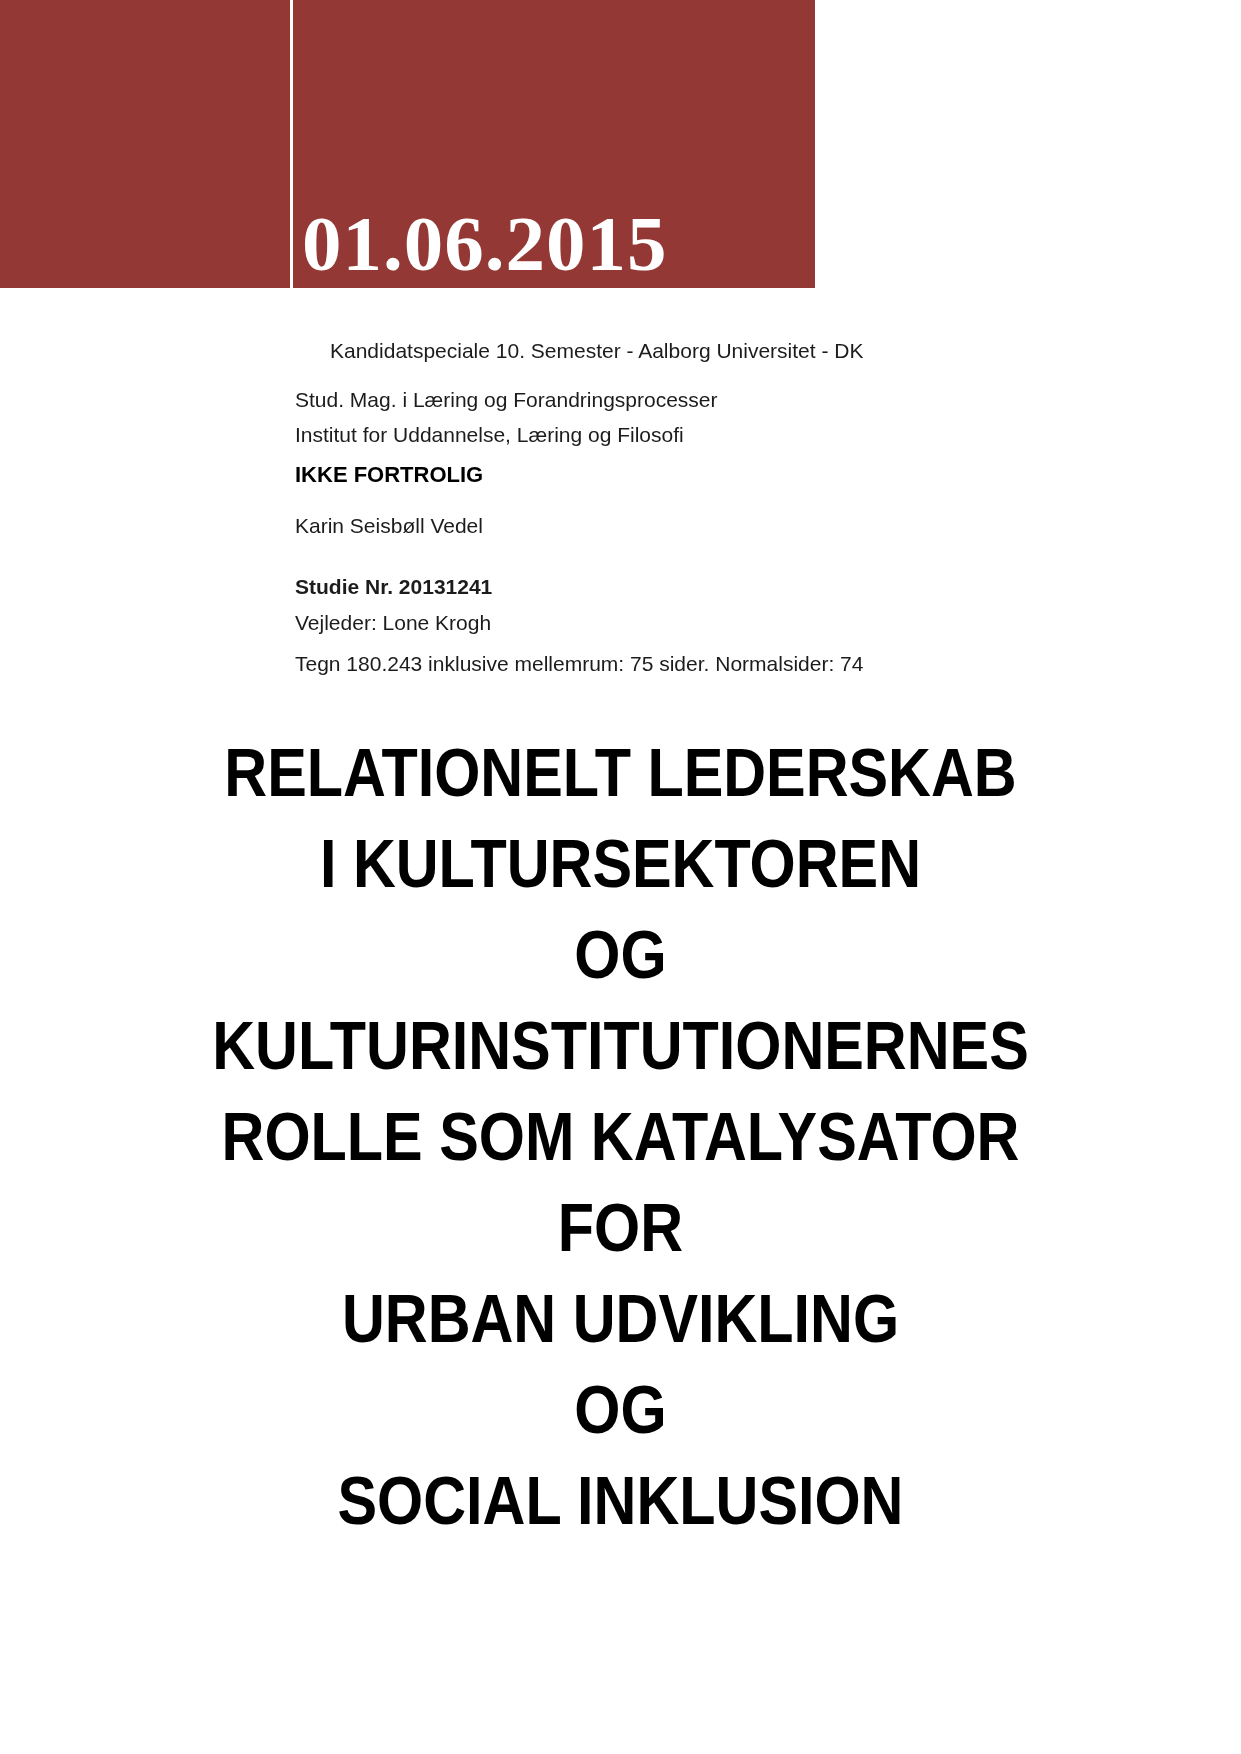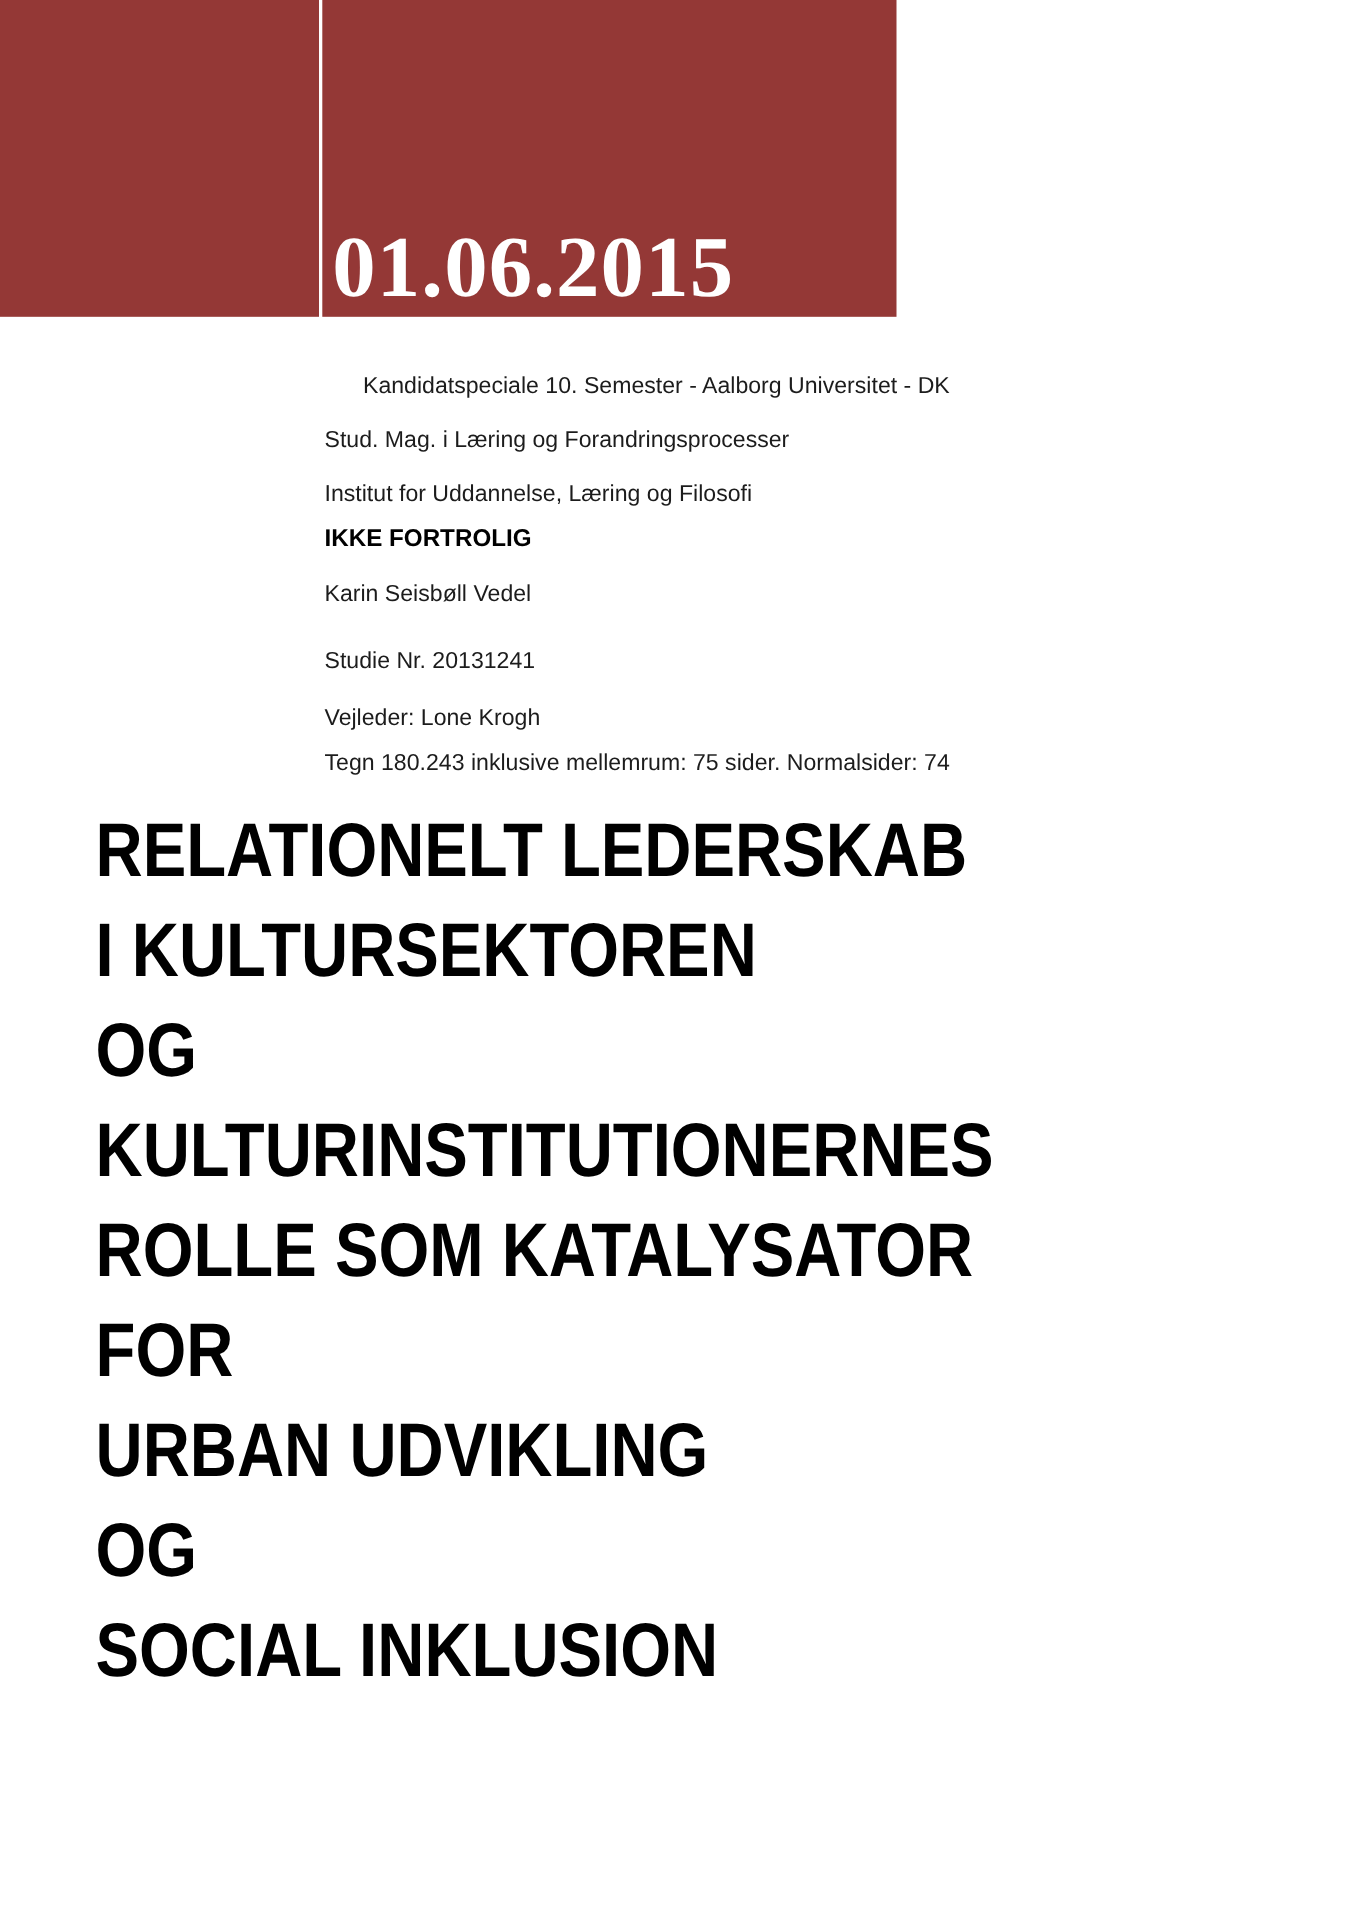--- a/index.html
+++ b/index.html
@@ -40,32 +40,33 @@
   .meta {
     position: absolute;
     left: 295px; top: 337px;
     color: #1c1c1c;
     font-size: 21px;
     line-height: 28px;
     white-space: nowrap;
   }
   .meta p { margin: 0; }
   .meta .m1 { margin-bottom: 21px; text-align: right; }
-  .meta .m2 { margin-bottom: 21px; }
+  .meta .m2 { margin-bottom: 7px; }
   .meta .m3 { margin-bottom: 12px; }
   .meta .m4 { margin-bottom: 23px; font-weight: bold; font-size: 22px; color: #000000; }
   .meta .m5 { margin-bottom: 33px; }
-  .meta .m6 { margin-bottom: 24px; }
+  .meta .m6 { margin-bottom: 8px; font-weight: bold; }
   .meta .m7 { margin-bottom: 13px; }
   .meta .m8 { margin-bottom: 0; }
   
   .title {
     position: absolute;
     left: 0; top: 727px;
     width: 1241px;
+    text-align: center;
     color: #000000;
     font-weight: bold;
   }
   .title .line {
     font-size: 69px;
     line-height: 91px;
     transform: scaleX(0.86);
     transform-origin: 50% 50%;
     white-space: nowrap;
   }

